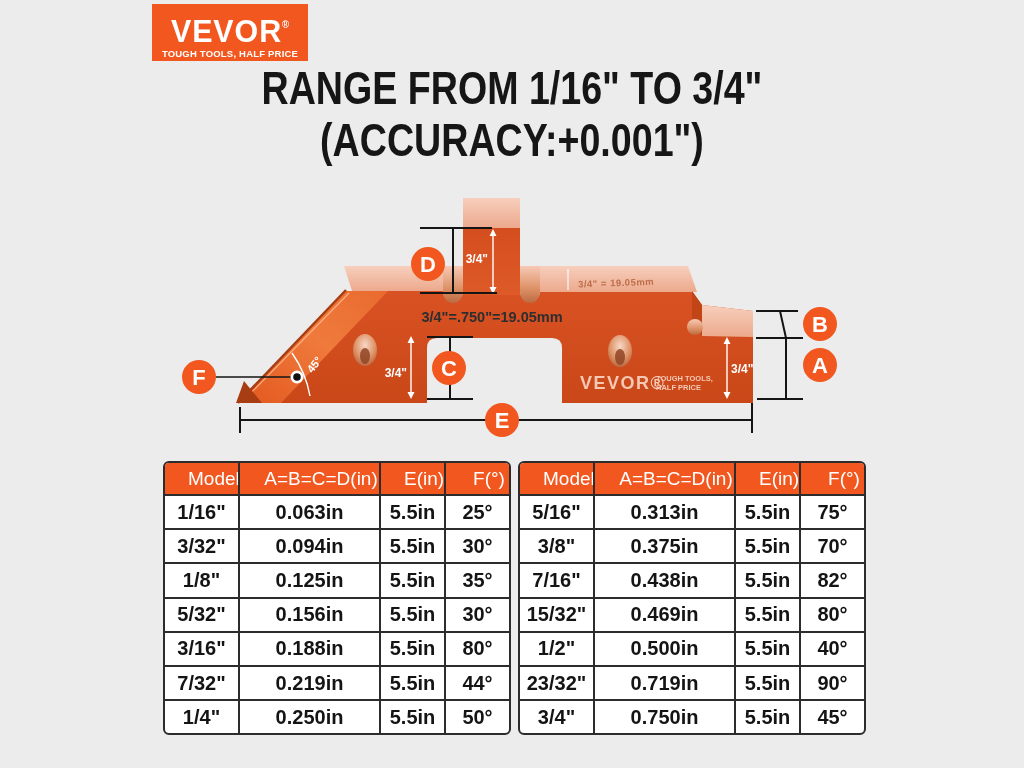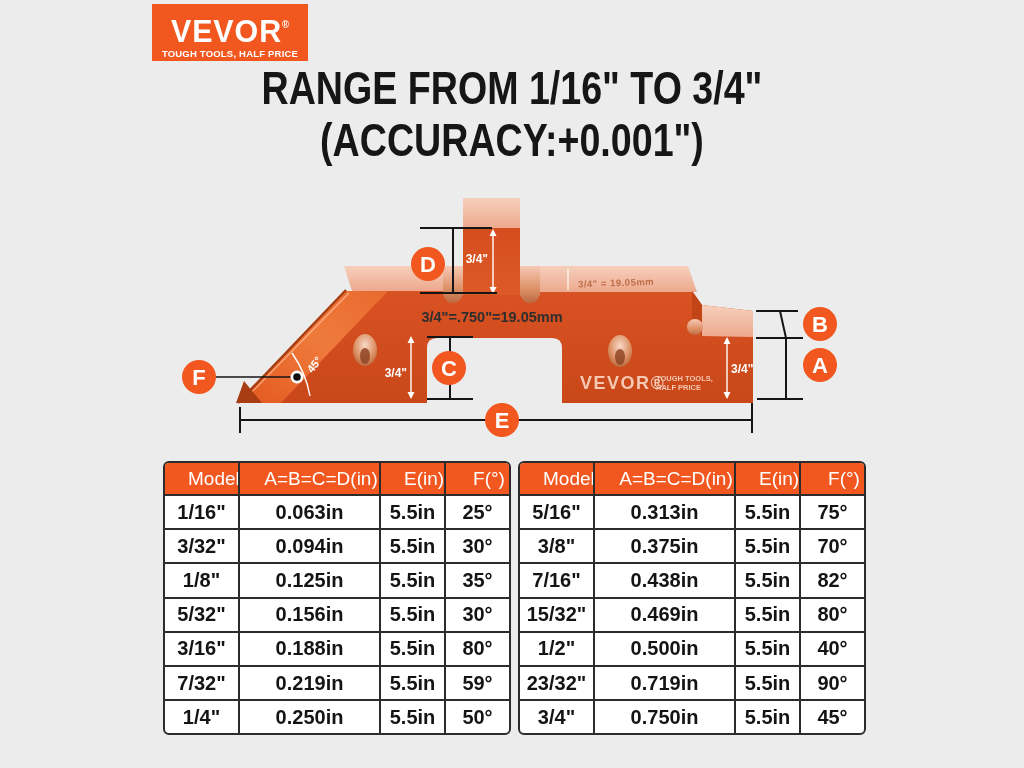--- a/index.html
+++ b/index.html
@@ -249,21 +249,21 @@
           <tr>
             <td>3/16"</td>
             <td>0.188in</td>
             <td>5.5in</td>
             <td>80°</td>
           </tr>
           <tr>
             <td>7/32"</td>
             <td>0.219in</td>
             <td>5.5in</td>
-            <td>59°</td>
+            <td>44°</td>
           </tr>
           <tr>
             <td>1/4"</td>
             <td>0.250in</td>
             <td>5.5in</td>
             <td>50°</td>
           </tr>
         </tbody>
     </table>
   </div>

